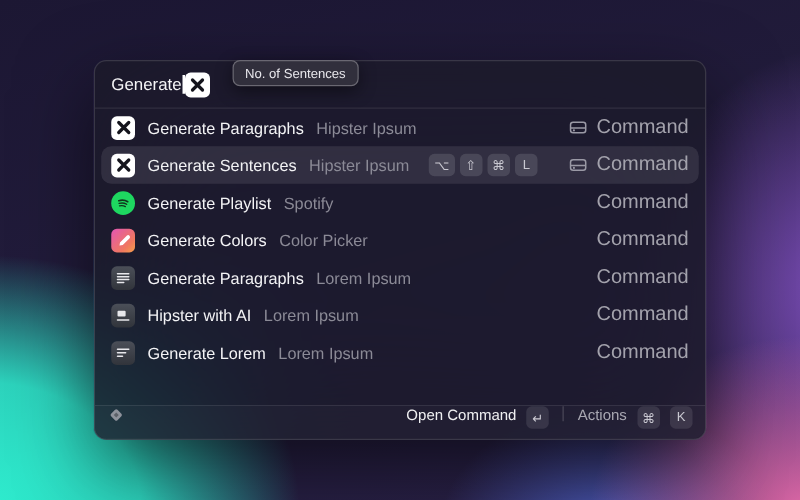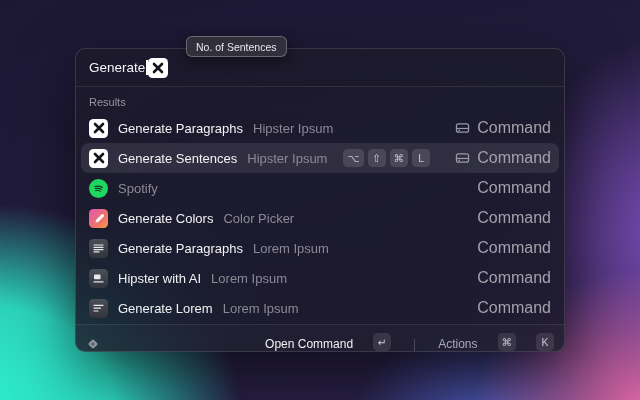--- a/index.html
+++ b/index.html
@@ -47,21 +47,21 @@
     font-size:13px; color:#eceaf0; cursor:default;
   }
   .dropdown .chev { position:absolute; right:8px; top:8px; }
   .help-badge {
     position:absolute; top:-7px; right:-9px; width:10px; height:10px; border-radius:50%;
     background:#413e52; border:1px solid #8a8795;
     font-size:7px; line-height:9px; text-align:center; color:#c7c5cf;
   }
 
   .tooltip {
-    position:absolute; left:186px; top:36px; height:21px;
+    position:absolute; left:186px; top:48px; height:21px;
     background:#312f3c; border:1px solid rgba(255,255,255,0.28);
     border-radius:6px; padding:0 9px; display:flex; align-items:center;
     font-size:10.5px; color:#e8e7ec; white-space:nowrap; z-index:5;
     box-shadow:0 4px 14px rgba(0,0,0,0.45);
   }
 
   .results-label { margin:9px 13px 5px; font-size:11px; color:#97969f; }
 
   .list { padding:0 5px; }
   .row {
@@ -82,21 +82,21 @@
   .cmd-type { font-size:16px; color:#a3a2ac; }
 
   .sq-icon { width:19px; height:19px; border-radius:4.5px; }
   .doc-bg { background:linear-gradient(180deg,#4b4f58,#31343b); display:flex; align-items:center; justify-content:center; }
   .cp-bg  { background:linear-gradient(135deg,#e256b4 0%,#f0785f 70%,#f5a04c 100%); display:flex; align-items:center; justify-content:center; }
   .spotify-bg { width:19px; height:19px; border-radius:50%; background:#1ED760; display:flex; align-items:center; justify-content:center; }
 
   .footer {
     position:absolute; left:0; right:0; bottom:0; height:27px;
     border-top:1px solid rgba(255,255,255,0.09);
-    display:flex; align-items:flex-end; padding:0 10px; gap:20px;
+    display:flex; align-items:flex-start; padding:0 10px; gap:8px;
     border-radius:0 0 10px 10px; background:rgba(255,255,255,0.02);
   }
   .footer .spacer { flex:1; }
   .footer-action { font-size:12px; font-weight:500; color:#f0f0f2; white-space:nowrap; }
   .footer-action.dim { color:#a9a8b2; font-weight:400; }
   .footer .kbd { background:rgba(255,255,255,0.1); }
   .vdiv { width:1px; height:12px; background:rgba(255,255,255,0.18); margin:0 3px; }
 </style>
 </head>
 <body>
@@ -109,21 +109,20 @@
       <span class="search-text"><span>Generate</span><span class="caret"></span></span>
 
       <span class="ext-chip">
         <svg width="12" height="12" viewBox="0 0 12 12">
           <path d="M2 2 L10 10 M10 2 L2 10" stroke="#14141c" stroke-width="2.6" stroke-linecap="round"></path>
         </svg>
       </span>
 
     </div>
 
-    <div class="results-label">Results</div>
 
     <div class="list">
 
       <div class="row">
         <span class="icon ext-chip">
           <svg width="12" height="12" viewBox="0 0 12 12">
               <path d="M2 2 L10 10 M10 2 L2 10" stroke="#14141c" stroke-width="2.6" stroke-linecap="round"></path>
             </svg>
         </span>
         <span class="title">Generate Paragraphs</span>
@@ -165,20 +164,21 @@
       <div class="row">
         <span class="icon">
           <span class="spotify-bg">
             <svg width="13" height="13" viewBox="0 0 13 13">
               <path d="M3 4.6 c2.6-.8 5.2-.5 7.2 .8" fill="none" stroke="#10351c" stroke-width="1.3" stroke-linecap="round"></path>
               <path d="M3.3 6.7 c2.2-.6 4.3-.4 6 .7" fill="none" stroke="#10351c" stroke-width="1.15" stroke-linecap="round"></path>
               <path d="M3.6 8.7 c1.7-.5 3.3-.3 4.7 .6" fill="none" stroke="#10351c" stroke-width="1" stroke-linecap="round"></path>
             </svg>
           </span>
         </span>
+        <span class="title">Generate Playlist</span>
         <span class="subtitle">Spotify</span>
         <span class="row-right">
           <span class="cmd-type">Command</span>
         </span>
       </div>
 
       <div class="row">
         <span class="icon">
           <span class="sq-icon cp-bg">
             <svg width="12" height="12" viewBox="0 0 12 12">

